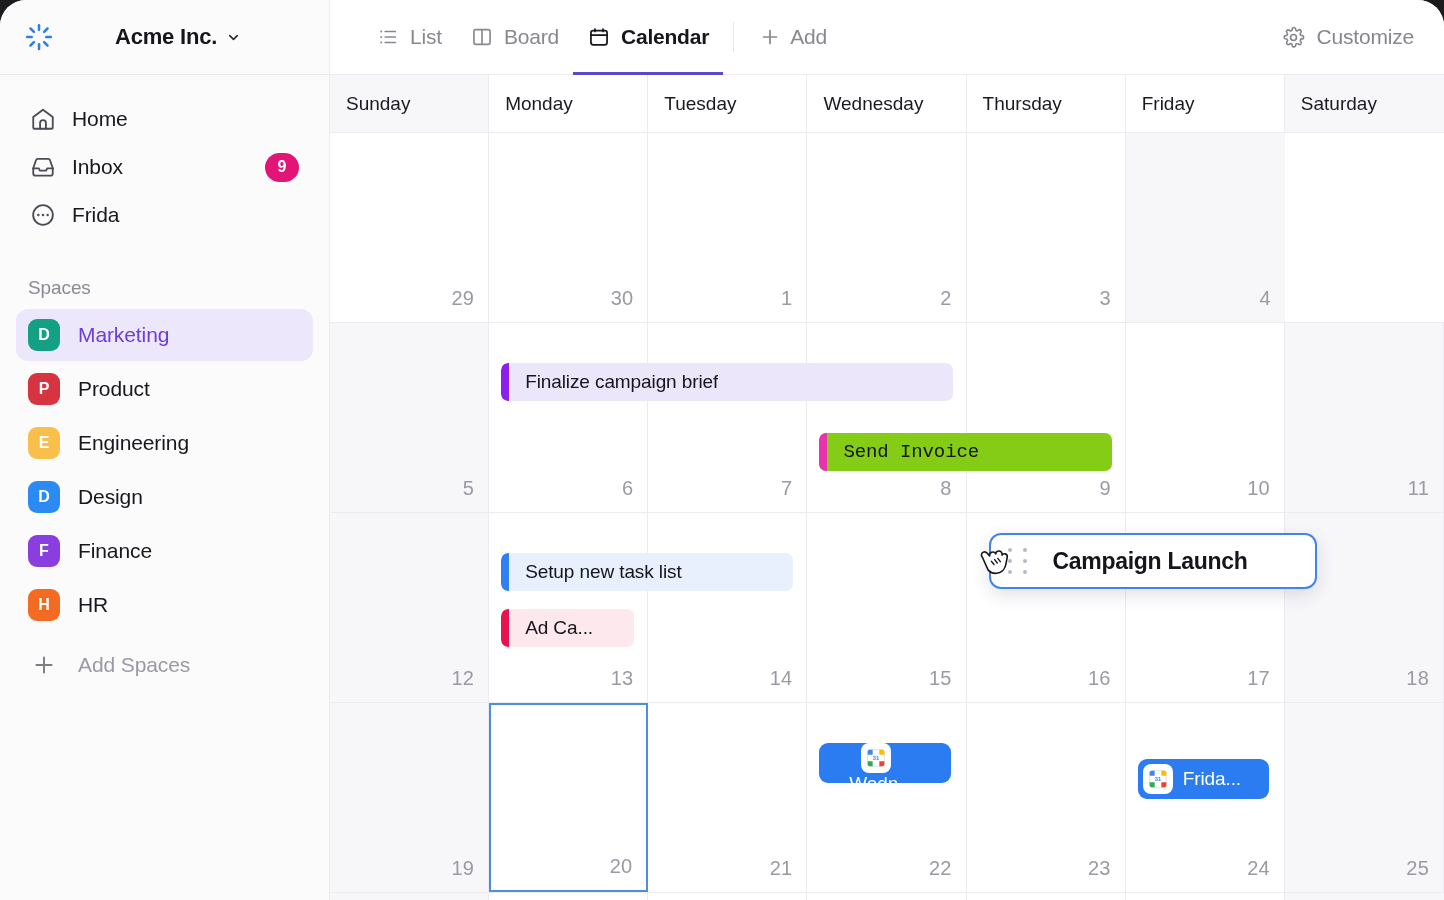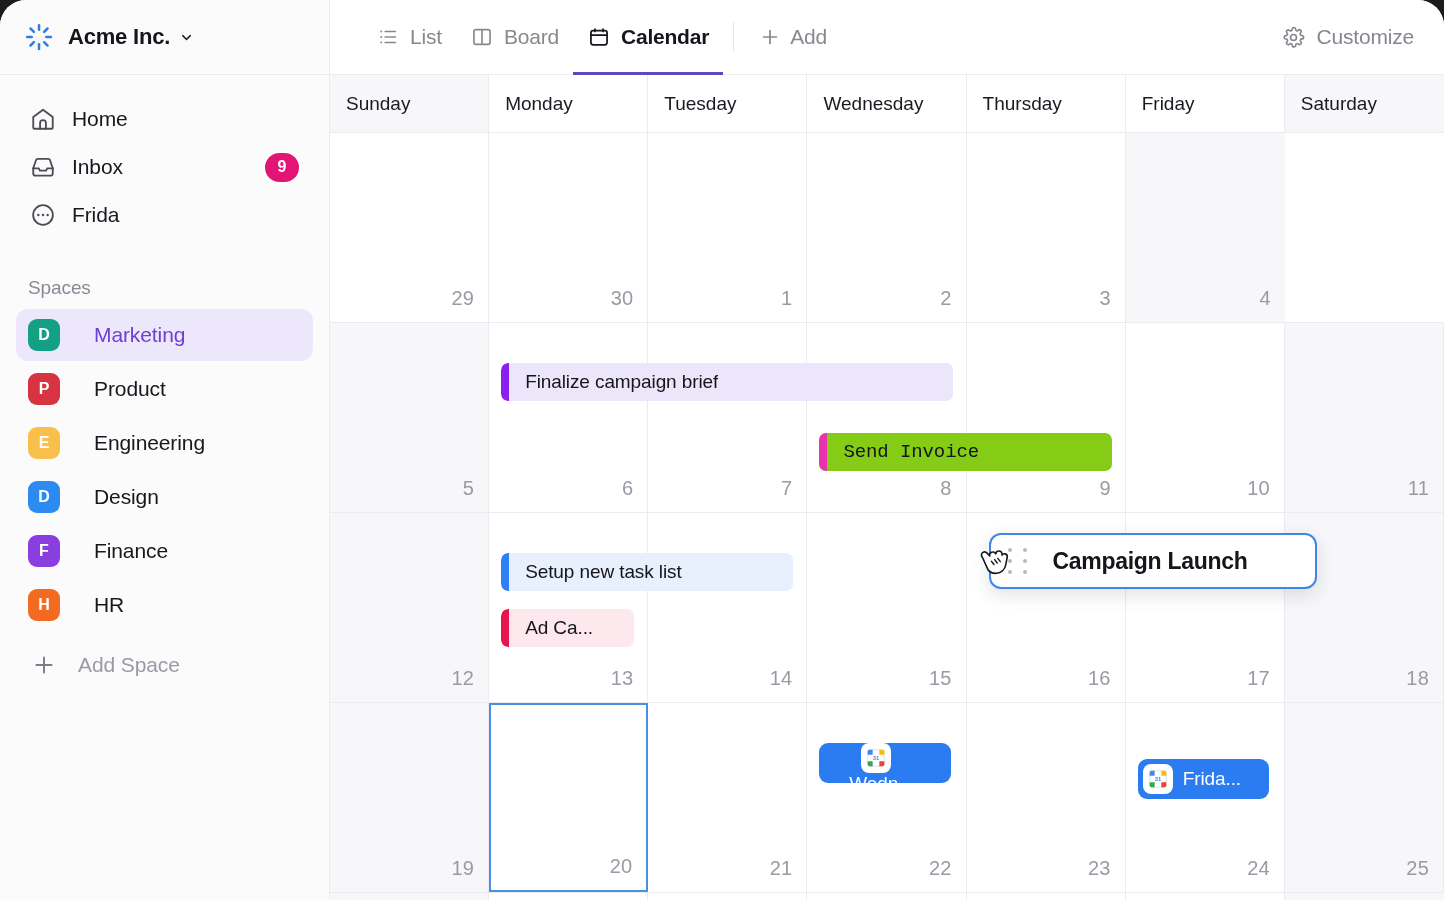--- a/index.html
+++ b/index.html
@@ -48,20 +48,21 @@
     width: 34px; height: 34px;
     flex: 0 0 34px;
     display: flex; align-items: center; justify-content: center;
     margin-right: 12px;
   }
   .ws-name {
     font-size: 22px;
     font-weight: 700;
     color: #15151b;
     letter-spacing: -0.2px;
+    margin-left: 47px;
   }
   .ws-caret {
     margin-left: 9px;
     display: flex; align-items: center;
     color: #22222a;
   }
 
   .nav {
     padding: 20px 16px 0 16px;
   }
@@ -134,21 +135,20 @@
     font-weight: 700;
     display: flex;
     align-items: center;
     justify-content: center;
     margin-right: 18px;
   }
   .space-label {
     font-size: 21px;
     color: #17171d;
     letter-spacing: -0.1px;
-    margin-left: 16px;
   }
   .space-item.active .space-label {
     color: #6f3fd4;
     font-weight: 400;
   }
 
   .add-space {
     display: flex;
     align-items: center;
     height: 52px;
@@ -519,21 +519,21 @@
       </div>
     </div>
 
     <div class="add-space">
       <span class="add-space-icon">
         <svg width="26" height="26" viewBox="0 0 24 24" fill="none" stroke="currentColor" stroke-width="1.8" stroke-linecap="round">
             <line x1="12" y1="5" x2="12" y2="19"></line>
             <line x1="5" y1="12" x2="19" y2="12"></line>
           </svg>
       </span>
-      <span class="add-space-label">Add Space</span>
+      <span class="add-space-label">Add Spaces</span>
     </div>
   </aside>
 
   <section class="main">
 
     <div class="toolbar">
       <div class="tabs">
 
         <div class="tab">
           <span class="tab-icon">

